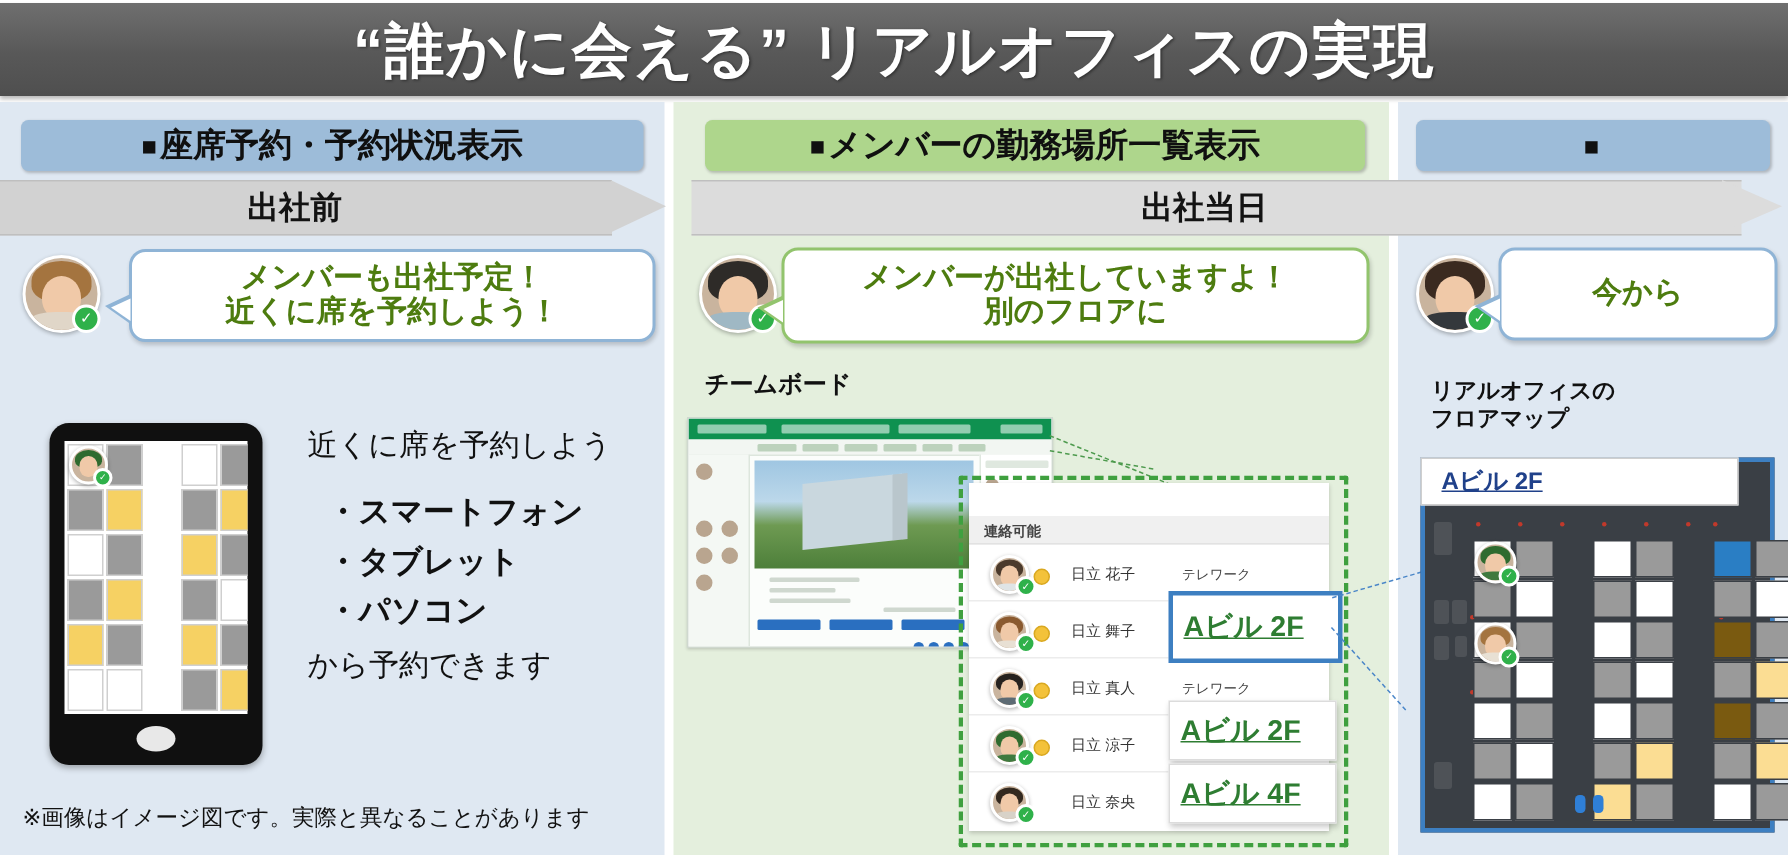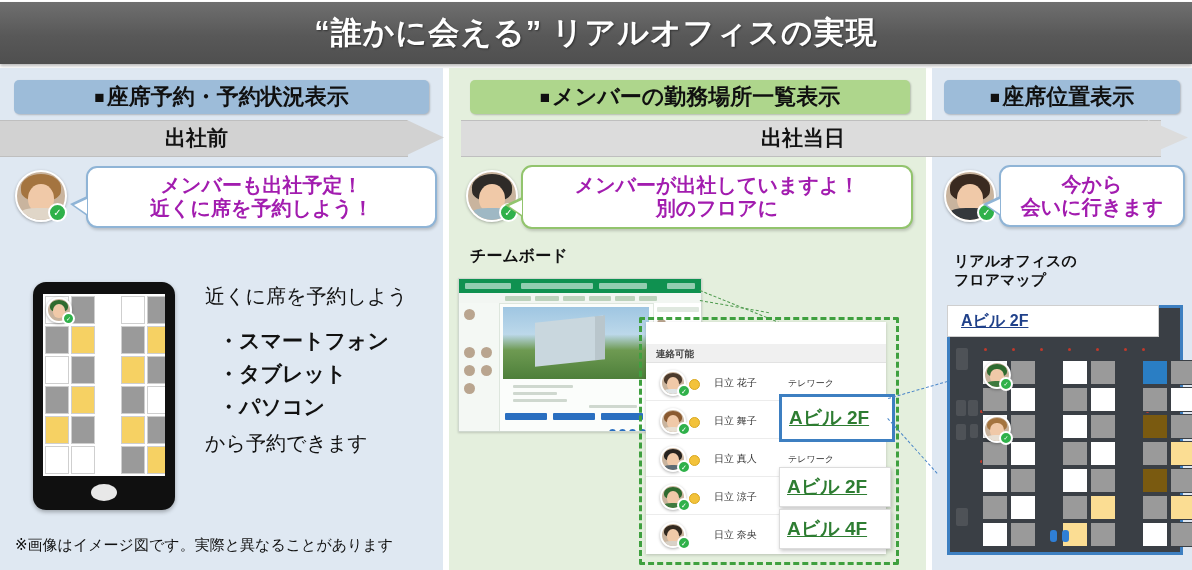--- a/index.html
+++ b/index.html
@@ -13,21 +13,21 @@
   .page{position:relative;width:1192px;height:570px;}
 
   
   .title-bar{
     position:absolute;left:0;top:2px;width:1192px;height:62px;
     background:linear-gradient(180deg,#6f6f6f 0%,#585858 55%,#4f4f4f 100%);
     display:flex;align-items:center;justify-content:center;
     box-shadow:0 2px 3px rgba(0,0,0,.28);
   }
   .title-bar .t{
-    color:#ffffff;font-size:31px;font-weight:bold;letter-spacing:1px;
+    color:#ffffff;font-size:40px;font-weight:bold;letter-spacing:1px;
     text-shadow:1px 1px 2px rgba(0,0,0,.45);
     white-space:nowrap;
   }
 
   
   .col{position:absolute;top:68px;height:502px;}
   .col-a{left:0;width:443px;background:#dfe8f2;}
   .col-b{left:449px;width:477px;background:#e4efdd;}
   .col-c{left:932px;width:260px;background:#dfe8f2;}
 
@@ -77,21 +77,21 @@
     border:2px solid #ffffff;display:flex;align-items:center;justify-content:center;
     color:#fff;font-size:10px;font-weight:bold;line-height:1;
   }
 
   
   .bubble{
     position:absolute;border-radius:11px;background:#ffffff;
     display:flex;flex-direction:column;align-items:center;justify-content:center;
     box-shadow:1px 2px 3px rgba(0,0,0,.18);
   }
-  .bubble .ln{font-size:20px;font-weight:bold;color:#a21caf;white-space:nowrap;line-height:1.16;}
+  .bubble .ln{font-size:20px;font-weight:bold;color:#4d7c0f;white-space:nowrap;line-height:1.16;}
   .bubble.blue{border:2px solid #8fb4d6;}
   .bubble.green{border:2px solid #92c46d;}
   .tail{position:absolute;width:0;height:0;}
   .tail.blue{border-top:8px solid transparent;border-bottom:12px solid transparent;border-right:17px solid #8fb4d6;}
   .tail.blue::after{content:"";position:absolute;left:4px;top:-5px;
     border-top:6px solid transparent;border-bottom:9px solid transparent;border-right:13px solid #ffffff;}
   .tail.green{border-top:8px solid transparent;border-bottom:12px solid transparent;border-right:17px solid #92c46d;}
   .tail.green::after{content:"";position:absolute;left:4px;top:-5px;
     border-top:6px solid transparent;border-bottom:9px solid transparent;border-right:13px solid #ffffff;}
 
@@ -254,21 +254,20 @@
   <div class="pill pill-a">
     <span class="sq">■</span>
     <span>座席予約・予約状況表示</span>
   </div>
   <div class="pill pill-b">
     <span class="sq">■</span>
     <span>メンバーの勤務場所一覧表示</span>
   </div>
   <div class="pill pill-c">
     <span class="sq">■</span>
-    <span>座席位置表示</span>
   </div>
 
   <div class="band band-a">
     <div class="lbl">出社前</div>
   </div>
   <div class="band-arrow-a"></div>
   <div class="band band-b">
     <div class="lbl">出社当日</div>
   </div>
   <div class="band-arrow-b"></div>
@@ -526,21 +525,20 @@
       <div class="hr" style="background:#3a2a20;"></div>
       <div class="sk"></div>
       <div class="sh" style="background:#34383c;"></div>
     </div>
   </div>
   <div class="check" style="left:977px;top:203px;width:15px;height:15px;">
     <span>✓</span>
   </div>
   <div class="bubble blue" style="left:999px;top:165px;width:182px;height:58px;">
     <div class="ln">今から</div>
-    <div class="ln">会いに行きます</div>
   </div>
   <div class="tail blue" style="left:983px;top:196px;"></div>
 
   <div class="fm-caption">
     <div>リアルオフィスの</div>
     <div>フロアマップ</div>
   </div>
 
   <div class="fmap">
     <div class="fhead">

